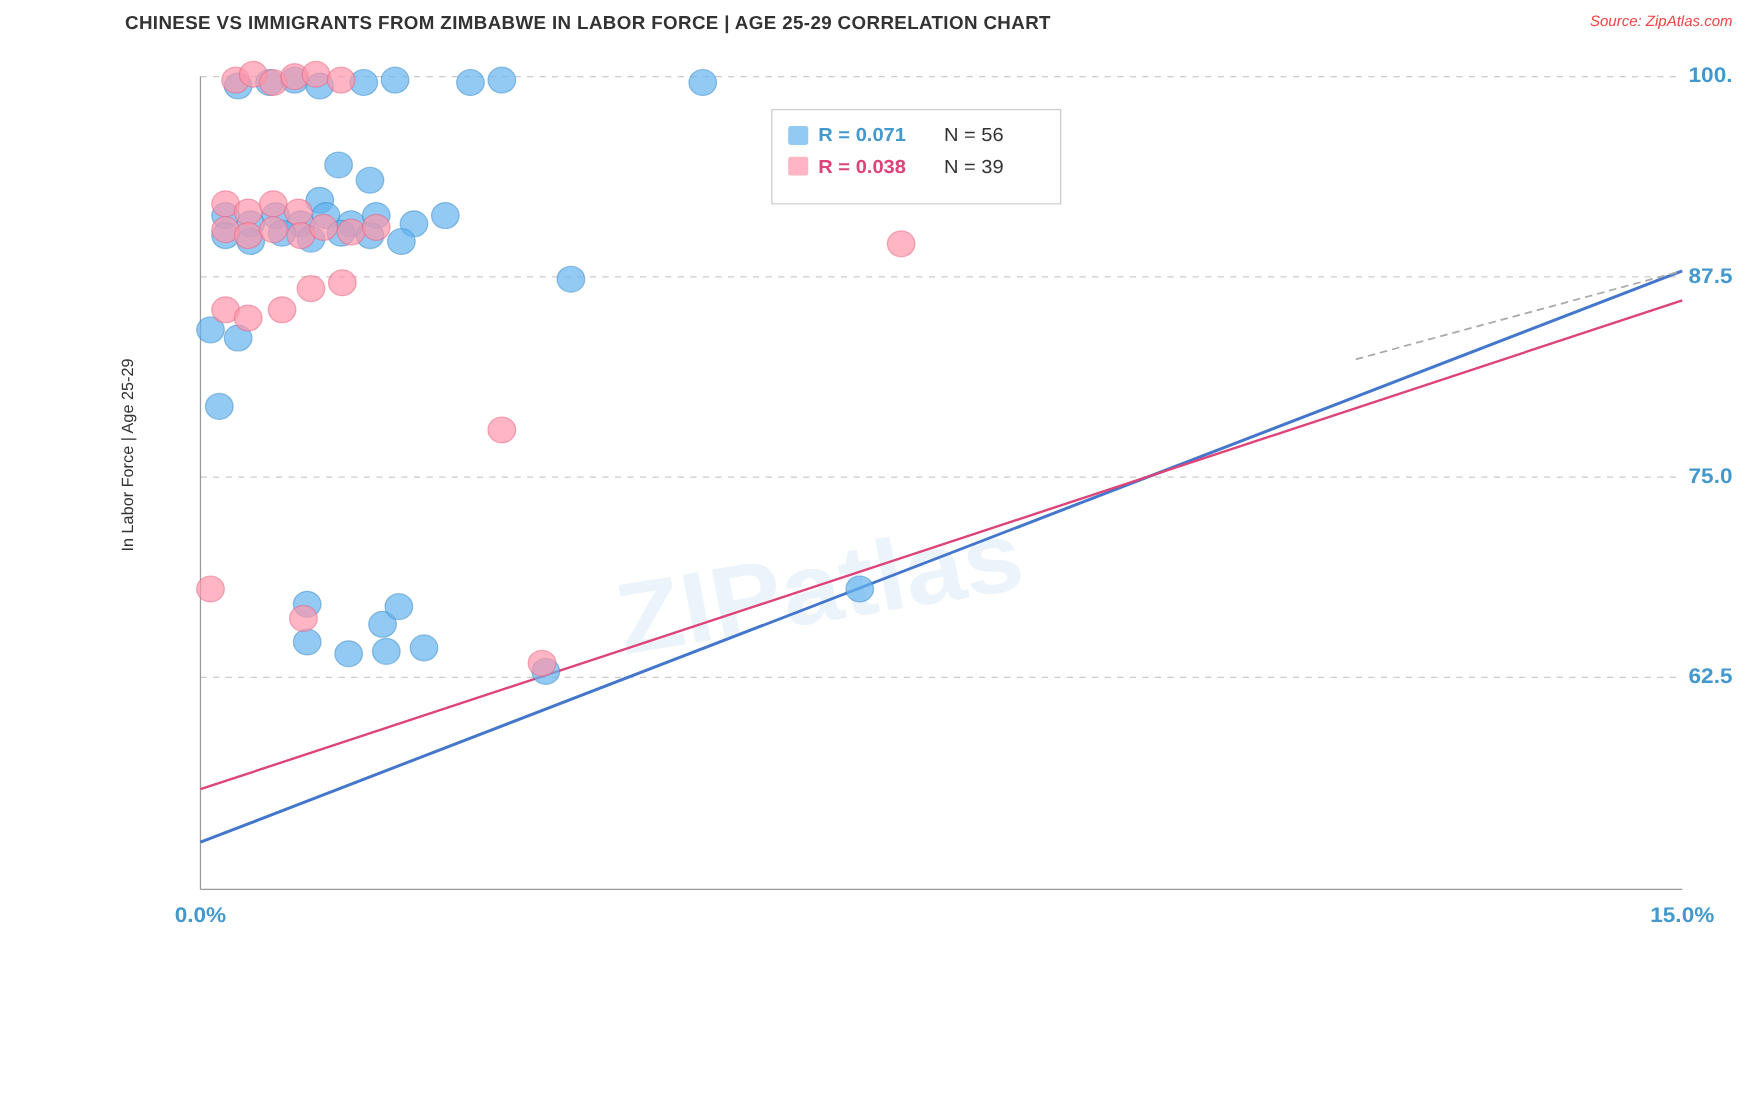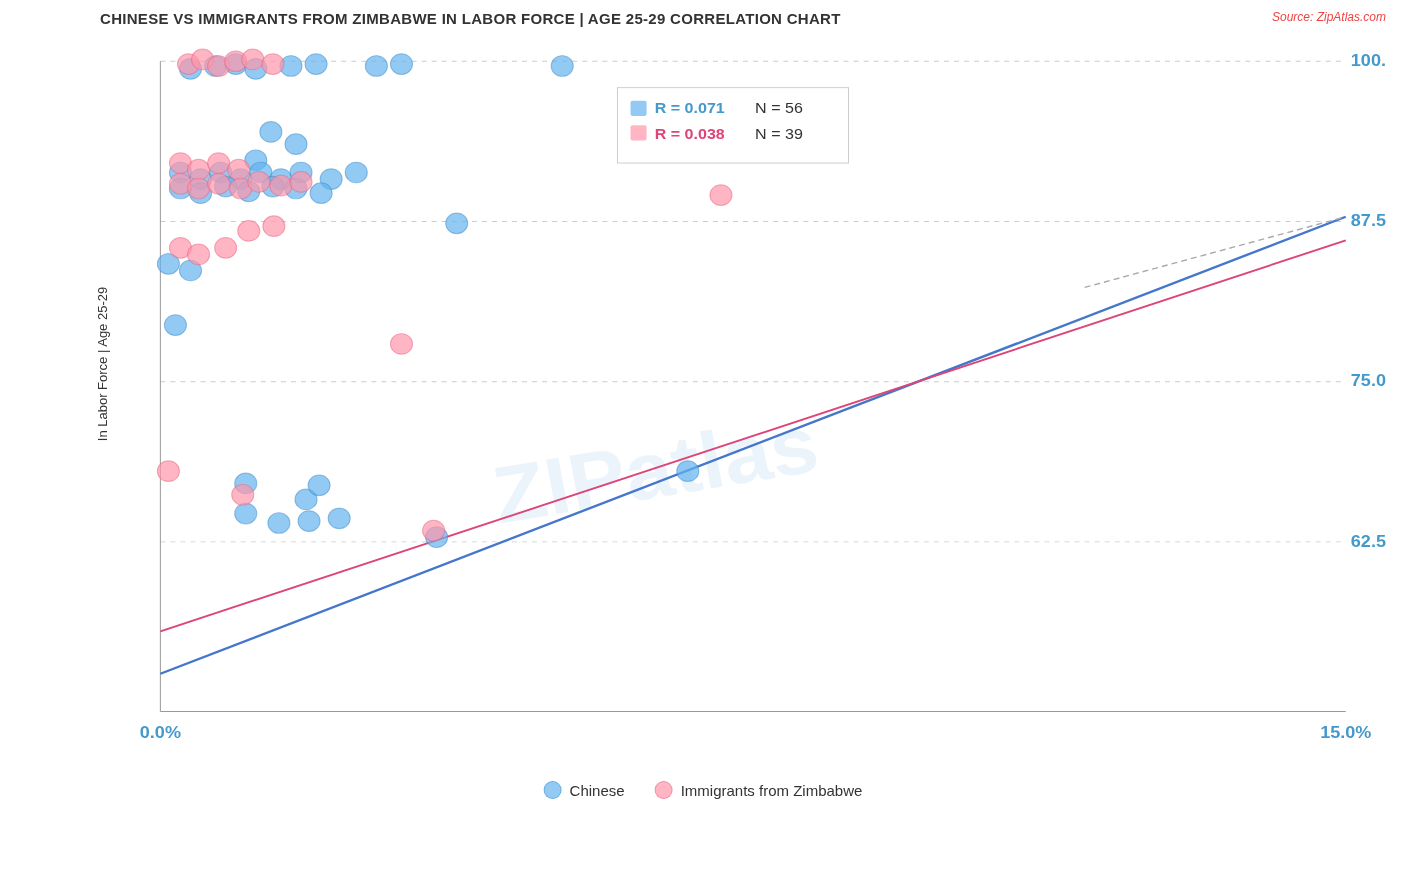--- a/index.html
+++ b/index.html
@@ -216,23 +216,13 @@
       <rect x="548" y="98" width="16" height="16" fill="rgba(255,150,170,0.7)" rx="2"></rect>
       <text class="r-text-pink" x="572" y="112">R = 0.038</text>
       <text class="legend-text" x="672" y="112">  N = 39</text>
 
     </svg>
 
     
     <div class="y-axis-label" style="position:absolute; left:-55px; top:45%; transform:translateY(-50%) rotate(-90deg); font-size:13px; color:#333; white-space:nowrap;">In Labor Force | Age 25-29</div>
   </div>
 
-  <div class="legend" style="position:absolute; bottom:18px; left:50%; transform:translateX(-50%); display:flex; align-items:center; gap:30px;">
-    <div class="legend-item">
-      <span class="legend-circle" style="background:rgba(100,180,240,0.7); border:1px solid rgba(60,140,200,0.5);"></span>
-      <span style="font-size:15px; color:#333;">Chinese</span>
-    </div>
-    <div class="legend-item">
-      <span class="legend-circle" style="background:rgba(255,150,170,0.7); border:1px solid rgba(230,100,130,0.5);"></span>
-      <span style="font-size:15px; color:#333;">Immigrants from Zimbabwe</span>
-    </div>
-  </div>
 </div>
 
 </body></html>

